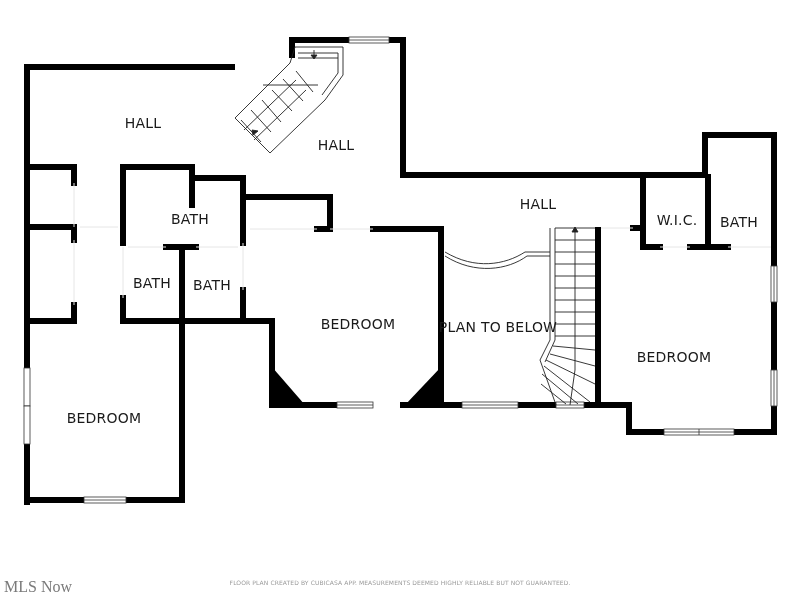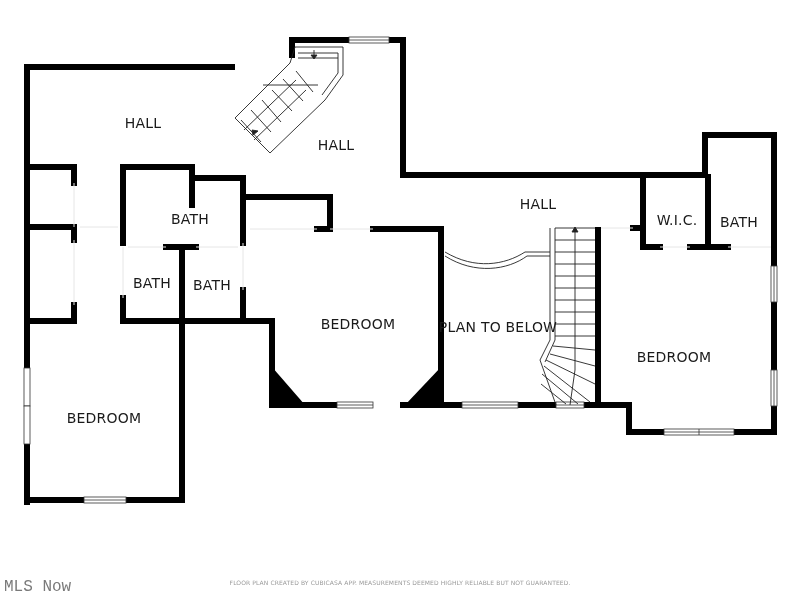--- a/index.html
+++ b/index.html
@@ -1,20 +1,20 @@
 <!DOCTYPE html>
 <html><head>
 <meta charset="utf-8">
 <style>
   html, body { margin: 0; padding: 0; background: #ffffff; }
   body { width: 800px; height: 600px; position: relative; overflow: hidden; font-family: "DejaVu Sans", sans-serif; }
   #plan { position: absolute; left: 0; top: 0; width: 800px; height: 600px; }
   .room-label { position: absolute; font-size: 14px; color: #1a1a1a; letter-spacing: 0.2px; transform: translate(-50%, -50%); white-space: nowrap; }
   .disclaimer { position: absolute; left: 400px; top: 579px; transform: translateX(-50%); font-size: 6px; color: #9a9a9a; letter-spacing: 0.1px; white-space: nowrap; }
-  .brand { position: absolute; left: 4px; top: 578px; font-size: 16px; color: #7a7a7a; font-family: Liberation Mono, monospace; font-weight: normal; }
+  .brand { position: absolute; left: 4px; top: 578px; font-size: 16px; color: #7a7a7a; font-family: Liberation Serif, serif; font-weight: normal; }
 </style>
 </head>
 <body>
 
 <svg id="plan" viewBox="0 0 800 600" xmlns="http://www.w3.org/2000/svg">
   <g fill="none" stroke="#000" stroke-width="6" stroke-linecap="square">
 
     <polyline points="27,502 27,67 232,67"></polyline>
     <polyline points="292,45 292,40 403,40 403,175 705,175"></polyline>
     <polyline points="292,40 292,55"></polyline>

